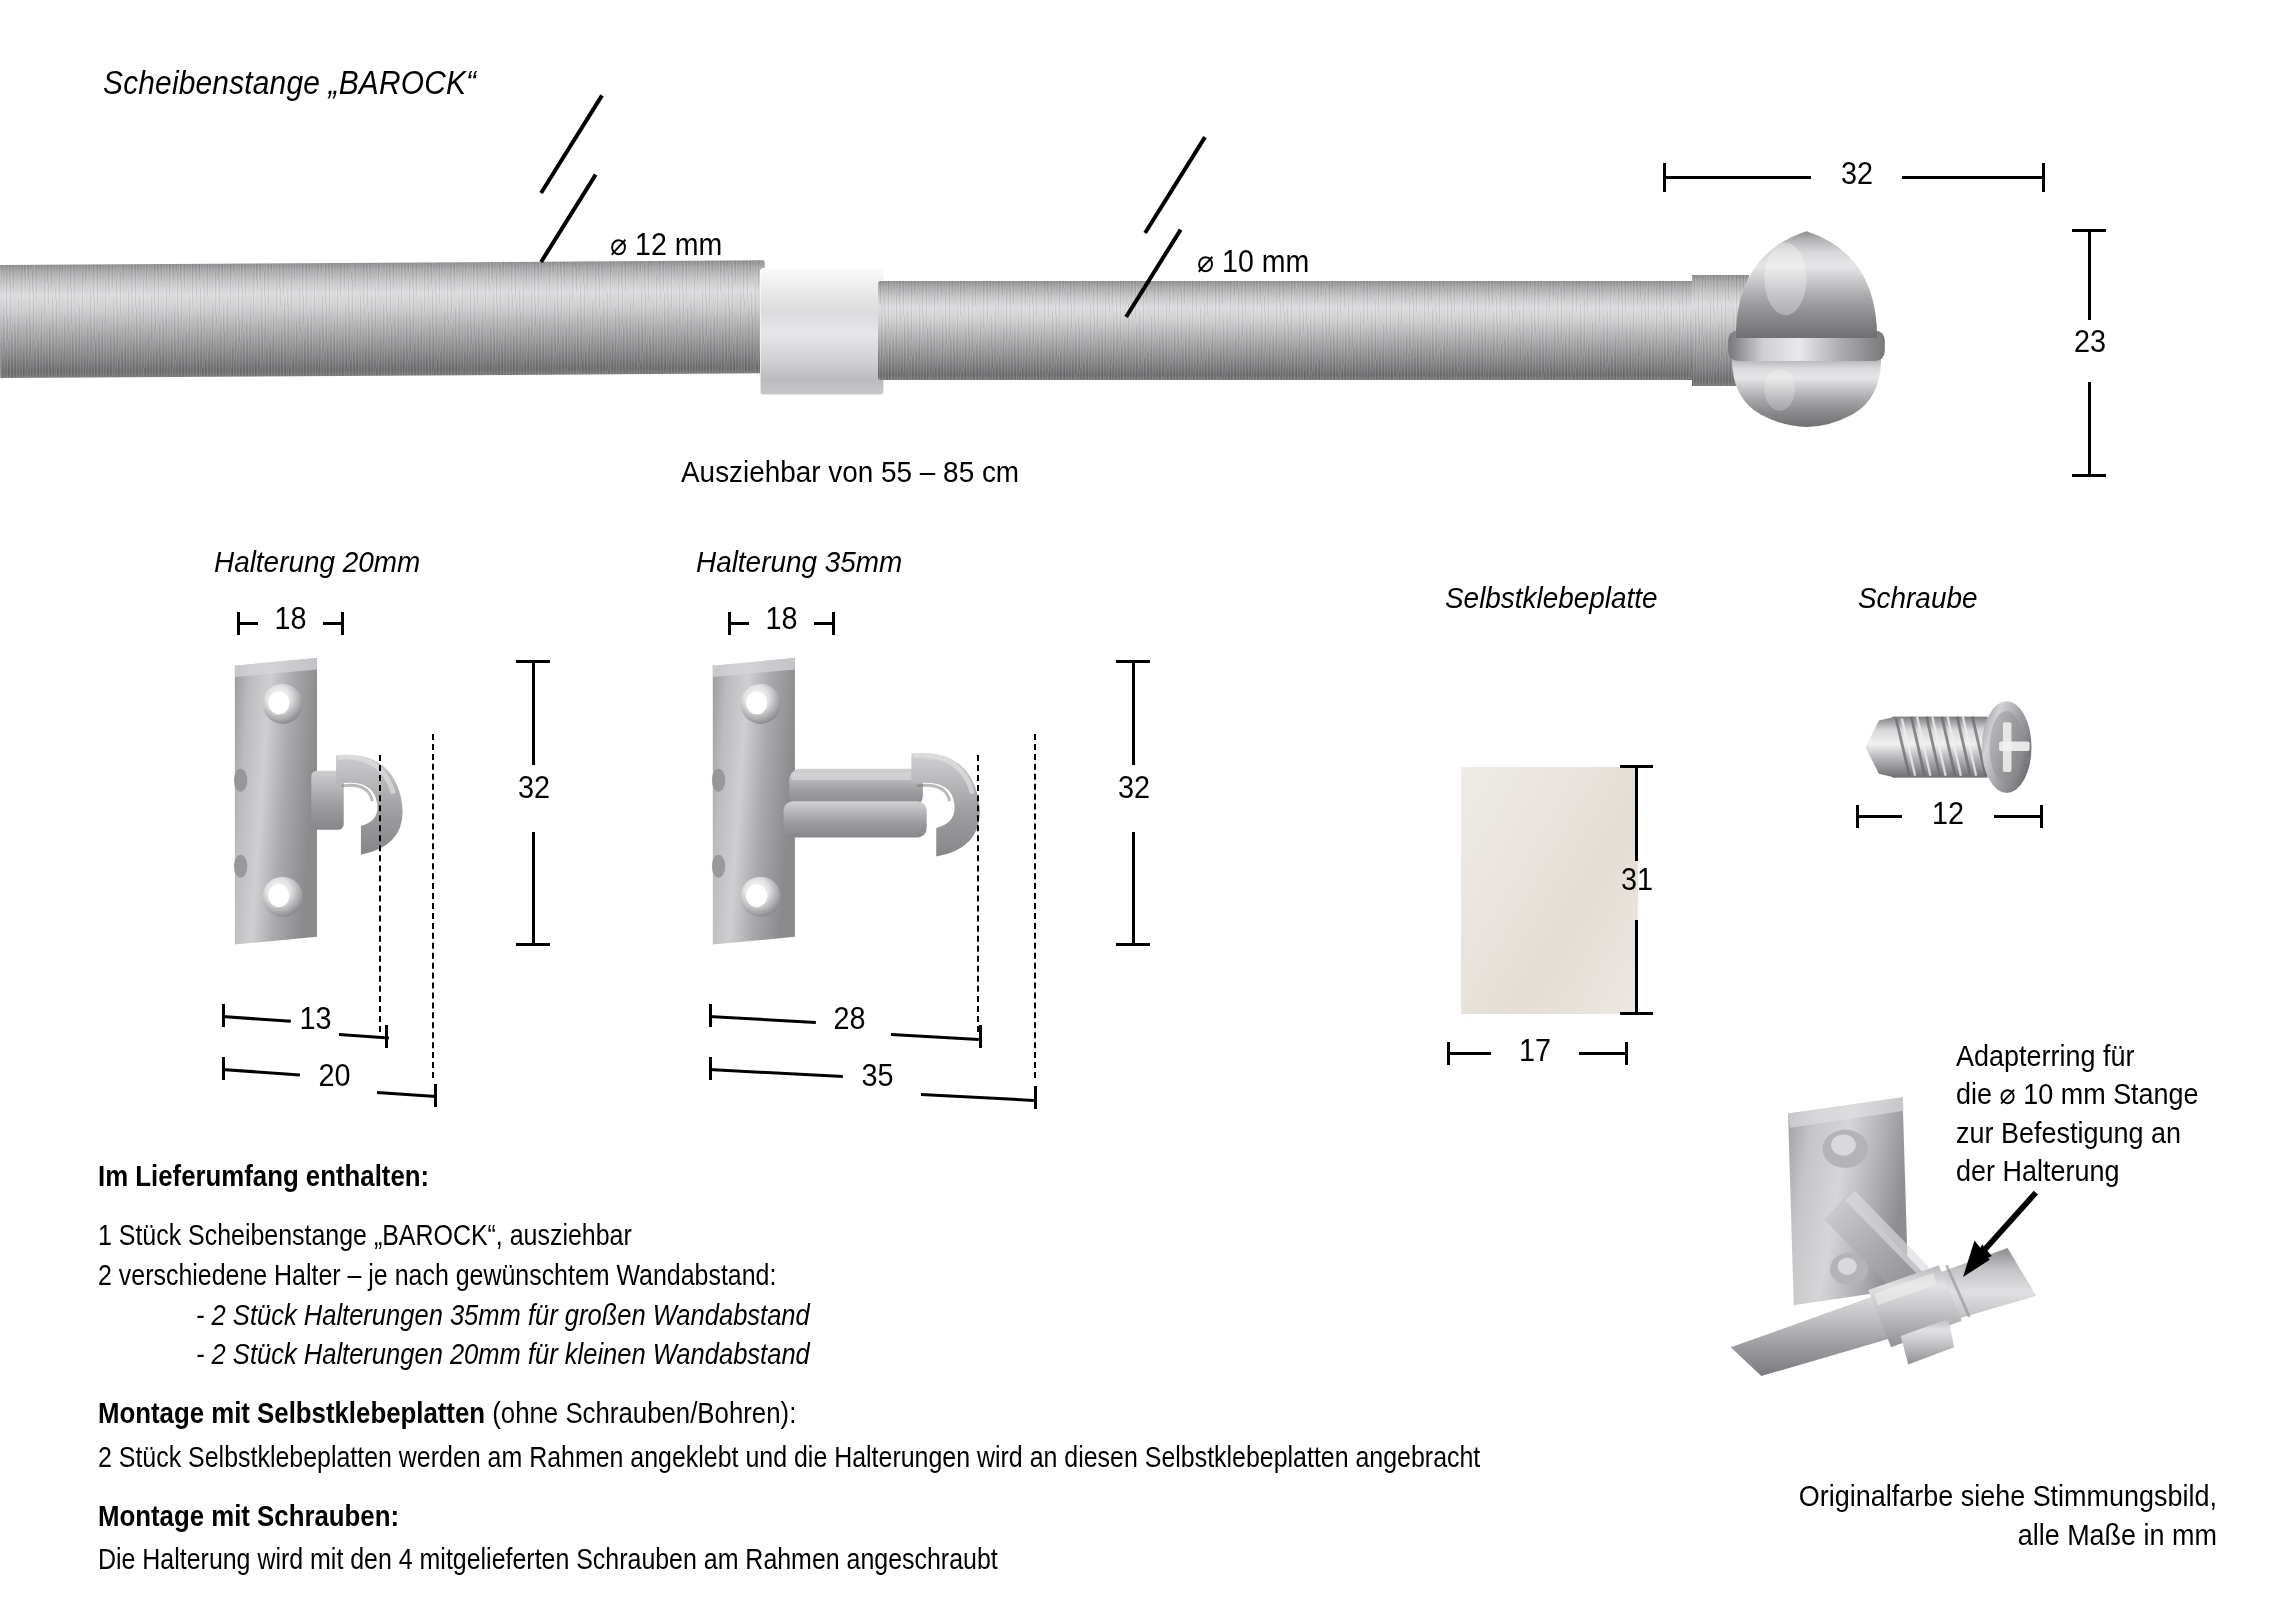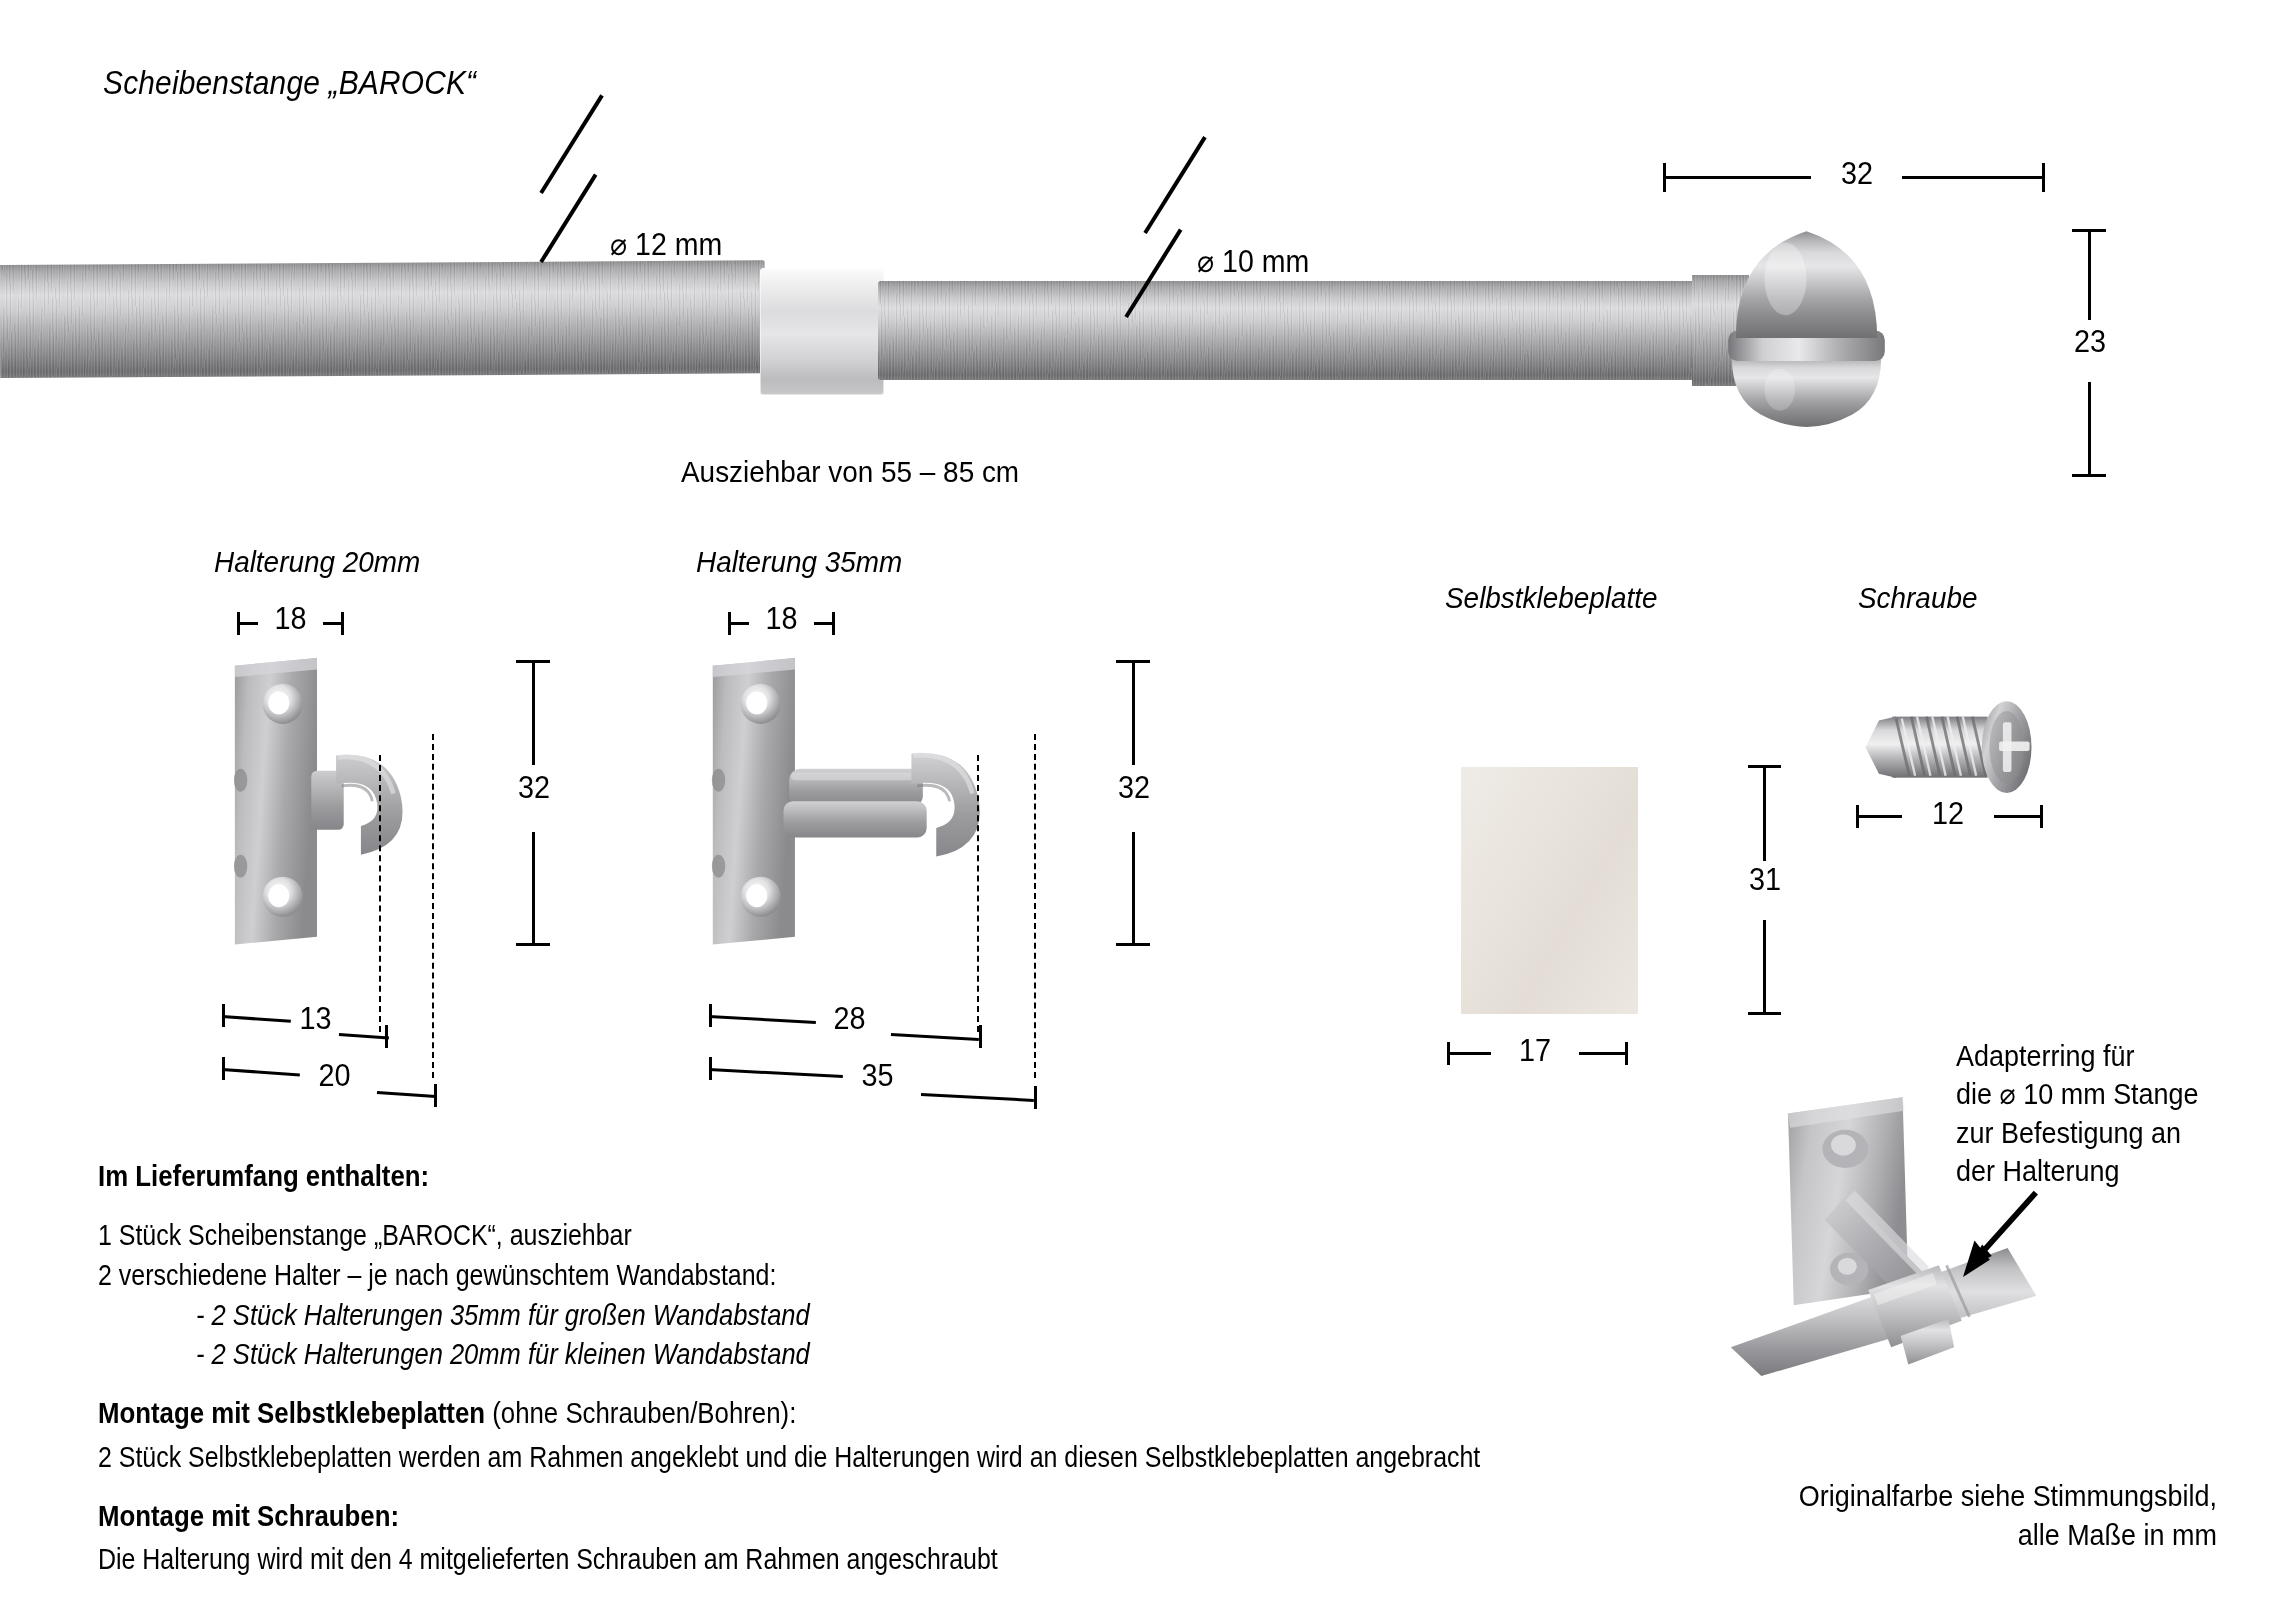--- a/index.html
+++ b/index.html
@@ -314,21 +314,21 @@
   <div class="slant" style="left:0;top:13.4px;width:134px;transform:rotate(3deg);"></div>
   <div class="abs dim" style="left:134px;top:1.9px;width:69px;text-align:center;">35</div>
   <div class="slant" style="left:212px;top:38px;width:113px;transform:rotate(3deg);"></div>
   <div class="tick-v" style="left:325px;top:31px;height:23px;"></div>
 </div>
 
 <div class="abs ital-head nowrap" style="left:1445px;top:581px;">Selbstklebeplatte</div>
 
 <div class="abs adh" style="left:1461px;top:767px;width:177px;height:247px;"></div>
 
-<div class="abs" style="left:1748px;top:765px;width:46px;height:250px;">
+<div class="abs" style="left:1620px;top:765px;width:46px;height:250px;">
   <div class="tick-h" style="left:0;top:0;width:32.5px;"></div>
   <div class="vline" style="left:15.3px;top:0;height:96px;"></div>
   <div class="abs dim" style="left:-23px;top:96px;width:80px;text-align:center;">31</div>
   <div class="vline" style="left:15.3px;top:155px;height:92px;"></div>
   <div class="tick-h" style="left:0;top:247px;width:32.5px;"></div>
 </div>
 
 <div class="abs" style="left:1447px;top:1040px;width:184px;height:40px;">
   <div class="tick-v" style="left:0;top:1.9px;height:23px;"></div>
   <div class="hline" style="left:0;top:12.4px;width:44px;"></div>

